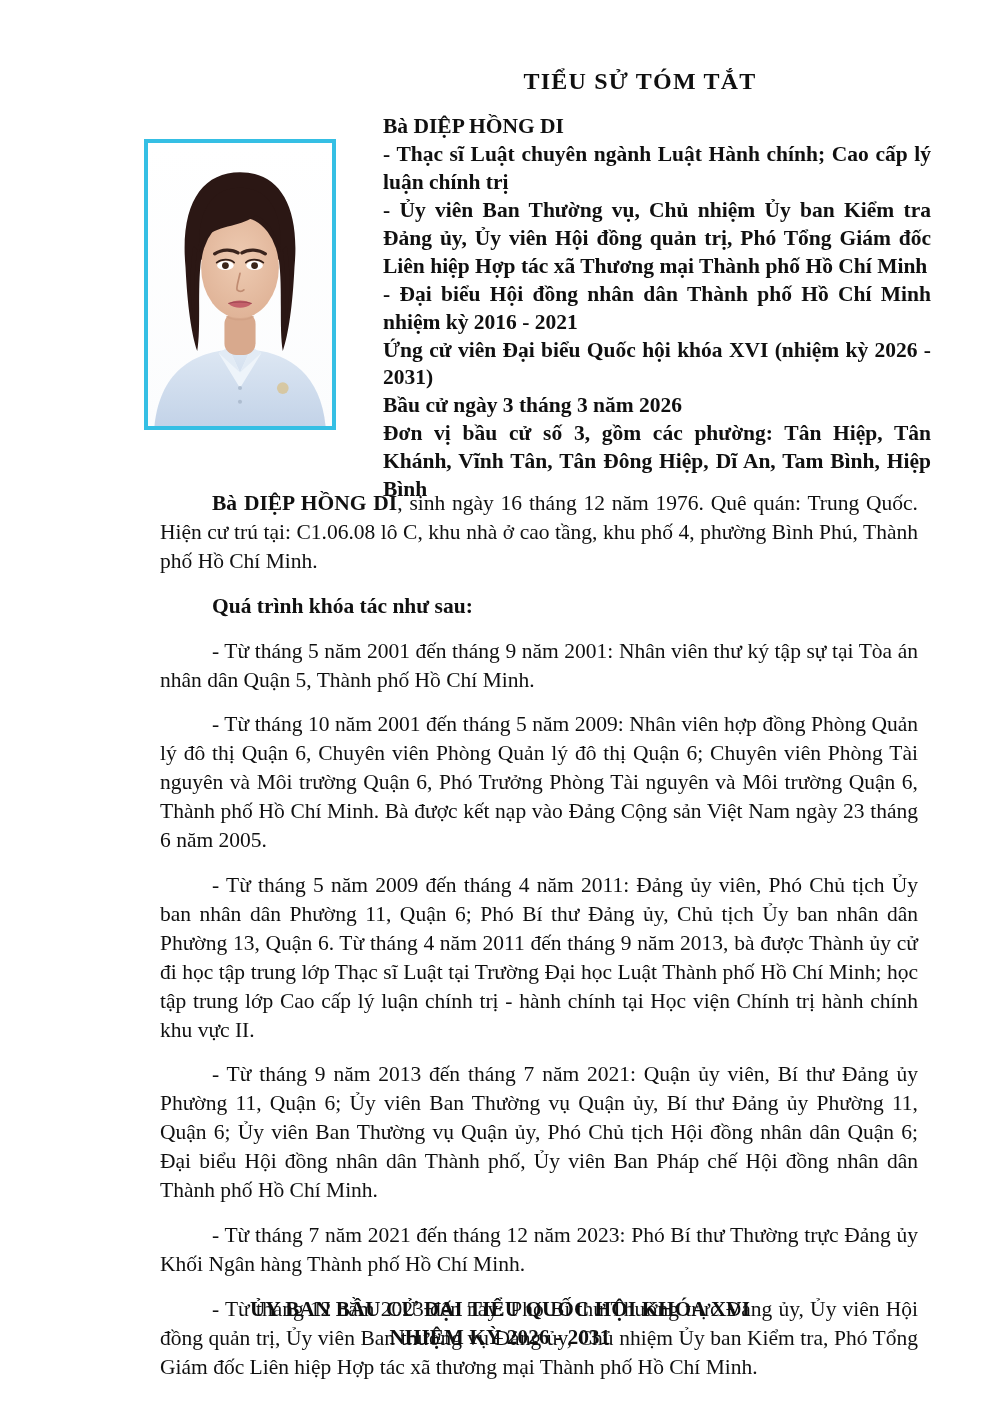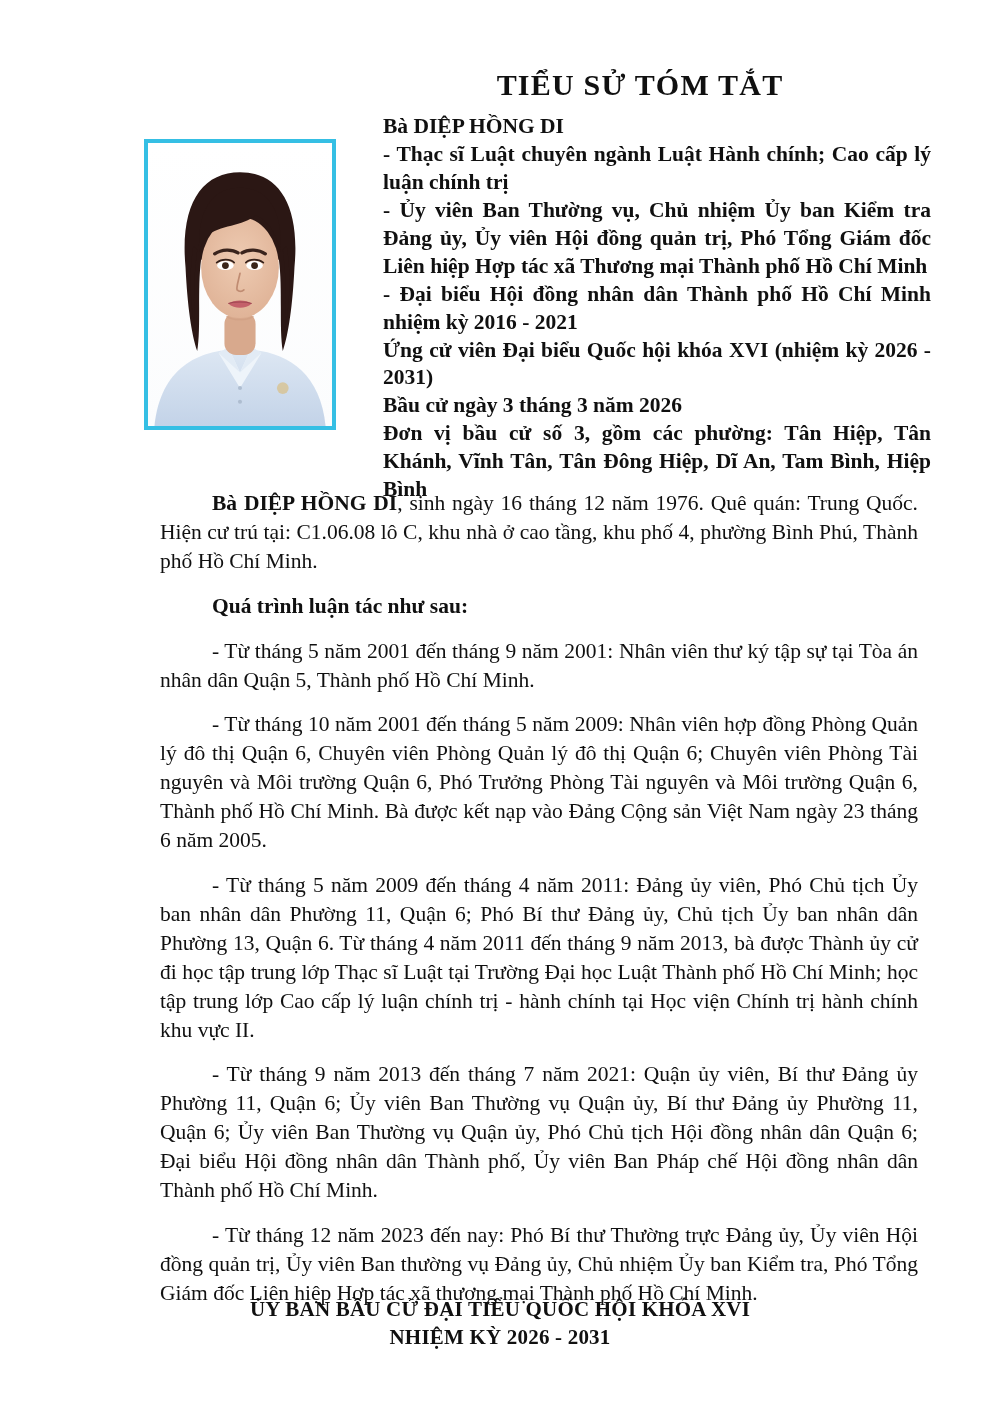--- a/index.html
+++ b/index.html
@@ -30,21 +30,21 @@
     top: 0;
     width: 1000px;
   }
 
   .doc-title {
     position: absolute;
     left: 330px;
     top: 68px;
     width: 620px;
     text-align: center;
-    font-size: 30px;
+    font-size: 24px;
     font-weight: bold;
     letter-spacing: 1.2px;
     line-height: 1.1;
   }
 
   .photo-frame {
     position: absolute;
     left: 144px;
     top: 139px;
     width: 192px;
@@ -180,26 +180,27 @@
       <span class="ln">Bầu cử ngày 3 tháng 3 năm 2026</span>
       <span class="ln just">Đơn vị bầu cử số 3, gồm các phường: Tân Hiệp, Tân Khánh, Vĩnh Tân, Tân Đông Hiệp, Dĩ An, Tam Bình, Hiệp Bình</span>
     </div>
 
   </div>
 
   <div class="body-zone">
 
     <p><b>Bà DIỆP HỒNG DI</b><span>, sinh ngày 16 tháng 12 năm 1976. Quê quán: Trung Quốc. Hiện cư trú tại: C1.06.08 lô C, khu nhà ở cao tầng, khu phố 4, phường Bình Phú, Thành phố Hồ Chí Minh.</span></p>
 
-    <p><b>Quá trình luận tác như sau:</b></p>
+    <p><b>Quá trình khóa tác như sau:</b></p>
 
     <p>- Từ tháng 5 năm 2001 đến tháng 9 năm 2001: Nhân viên thư ký tập sự tại Tòa án nhân dân Quận 5, Thành phố Hồ Chí Minh.</p>
     <p>- Từ tháng 10 năm 2001 đến tháng 5 năm 2009: Nhân viên hợp đồng Phòng Quản lý đô thị Quận 6, Chuyên viên Phòng Quản lý đô thị Quận 6; Chuyên viên Phòng Tài nguyên và Môi trường Quận 6, Phó Trưởng Phòng Tài nguyên và Môi trường Quận 6, Thành phố Hồ Chí Minh. Bà được kết nạp vào Đảng Cộng sản Việt Nam ngày 23 tháng 6 năm 2005.</p>
     <p>- Từ tháng 5 năm 2009 đến tháng 4 năm 2011: Đảng ủy viên, Phó Chủ tịch Ủy ban nhân dân Phường 11, Quận 6; Phó Bí thư Đảng ủy, Chủ tịch Ủy ban nhân dân Phường 13, Quận 6. Từ tháng 4 năm 2011 đến tháng 9 năm 2013, bà được Thành ủy cử đi học tập trung lớp Thạc sĩ Luật tại Trường Đại học Luật Thành phố Hồ Chí Minh; học tập trung lớp Cao cấp lý luận chính trị - hành chính tại Học viện Chính trị hành chính khu vực II.</p>
     <p>- Từ tháng 9 năm 2013 đến tháng 7 năm 2021: Quận ủy viên, Bí thư Đảng ủy Phường 11, Quận 6; Ủy viên Ban Thường vụ Quận ủy, Bí thư Đảng ủy Phường 11, Quận 6; Ủy viên Ban Thường vụ Quận ủy, Phó Chủ tịch Hội đồng nhân dân Quận 6; Đại biểu Hội đồng nhân dân Thành phố, Ủy viên Ban Pháp chế Hội đồng nhân dân Thành phố Hồ Chí Minh.</p>
+    <p>- Từ tháng 7 năm 2021 đến tháng 12 năm 2023: Phó Bí thư Thường trực Đảng ủy Khối Ngân hàng Thành phố Hồ Chí Minh.</p>
     <p>- Từ tháng 12 năm 2023 đến nay: Phó Bí thư Thường trực Đảng ủy, Ủy viên Hội đồng quản trị, Ủy viên Ban thường vụ Đảng ủy, Chủ nhiệm Ủy ban Kiểm tra, Phó Tổng Giám đốc Liên hiệp Hợp tác xã thương mại Thành phố Hồ Chí Minh.</p>
 
 
   </div>
 
   <div class="footer-zone">
     <span class="ln">ỦY BAN BẦU CỬ ĐẠI TIỂU QUỐC HỘI KHÓA XVI</span>
     <span class="ln">NHIỆM KỲ 2026 - 2031</span>
   </div>
 

